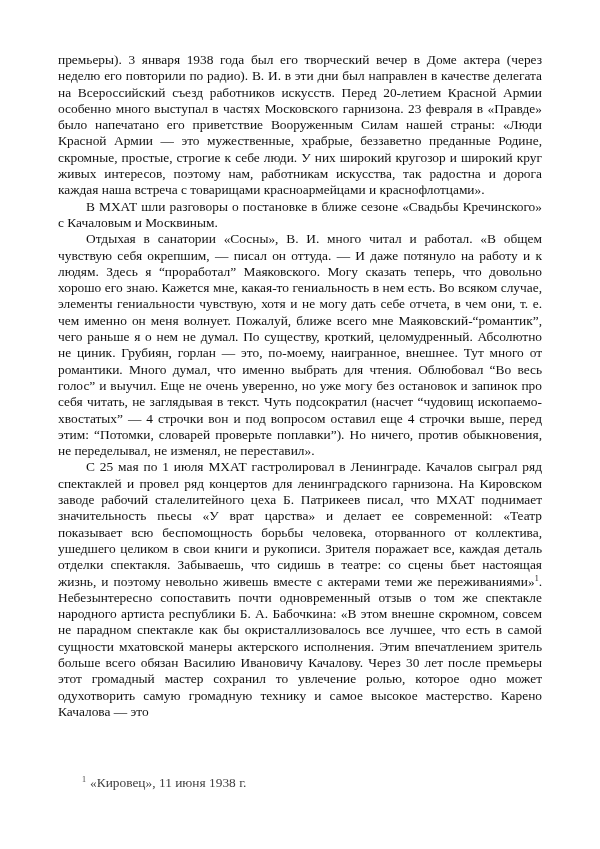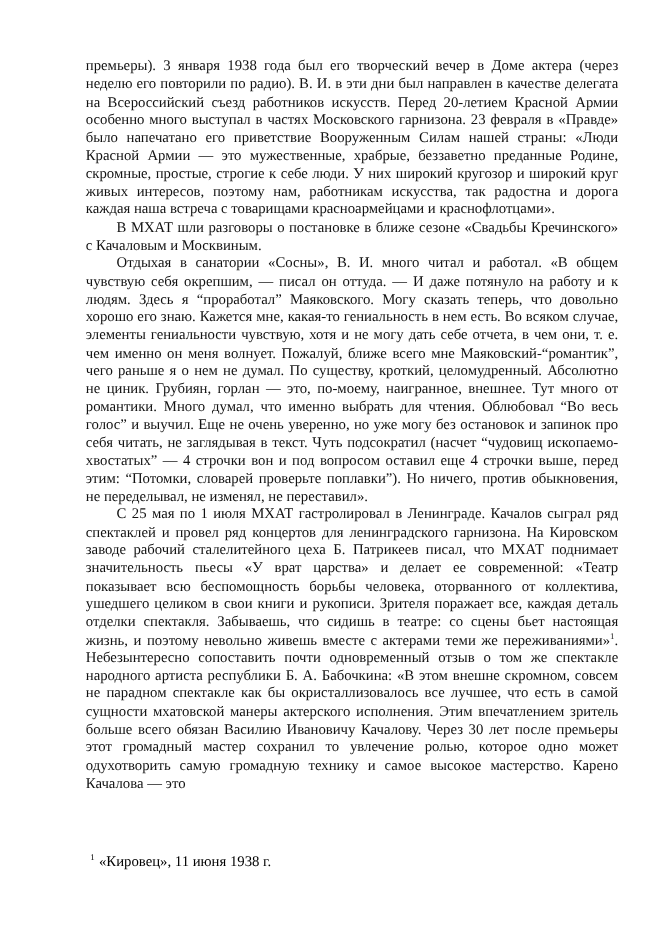--- a/index.html
+++ b/index.html
@@ -7,32 +7,31 @@
   .page {
     position: absolute;
     left: 58px;
     top: 52px;
     width: 484px;
     font-family: "Liberation Serif", serif;
     font-size: 13.4px;
     line-height: 16.3px;
     color: #111;
     text-align: justify;
-    margin-left: 20px;
   }
   .page p { margin: 0; text-indent: 0; }
   .page p.indent { text-indent: 28px; }
   .footnote {
     position: absolute;
     left: 82px;
     top: 772px;
     font-family: "Liberation Serif", serif;
     font-size: 13.4px;
     line-height: 16px;
-    color: #000000;
+    color: #404040;
   }
   sup { font-size: 8px; line-height: 0; vertical-align: super; }
   .fn-mark { font-size: 8px; vertical-align: 5px; margin-right: 4px; }
 </style>
 </head>
 <body>
 
 <div class="page">
   <p>премьеры). 3 января 1938 года был его творческий вечер в Доме актера (через неделю его повторили по радио). В. И. в эти дни был направлен в качестве делегата на Всероссийский съезд работников искусств. Перед 20-летием Красной Армии особенно много выступал в частях Московского гарнизона. 23 февраля в «Правде» было напечатано его приветствие Вооруженным Силам нашей страны: «Люди Красной Армии — это мужественные, храбрые, беззаветно преданные Родине, скромные, простые, строгие к себе люди. У них широкий кругозор и широкий круг живых интересов, поэтому нам, работникам искусства, так радостна и дорога каждая наша встреча с товарищами красноармейцами и краснофлотцами».</p>
   <p class="indent">В МХАТ шли разговоры о постановке в ближе сезоне «Свадьбы Кречинского» с Качаловым и Москвиным.</p>

